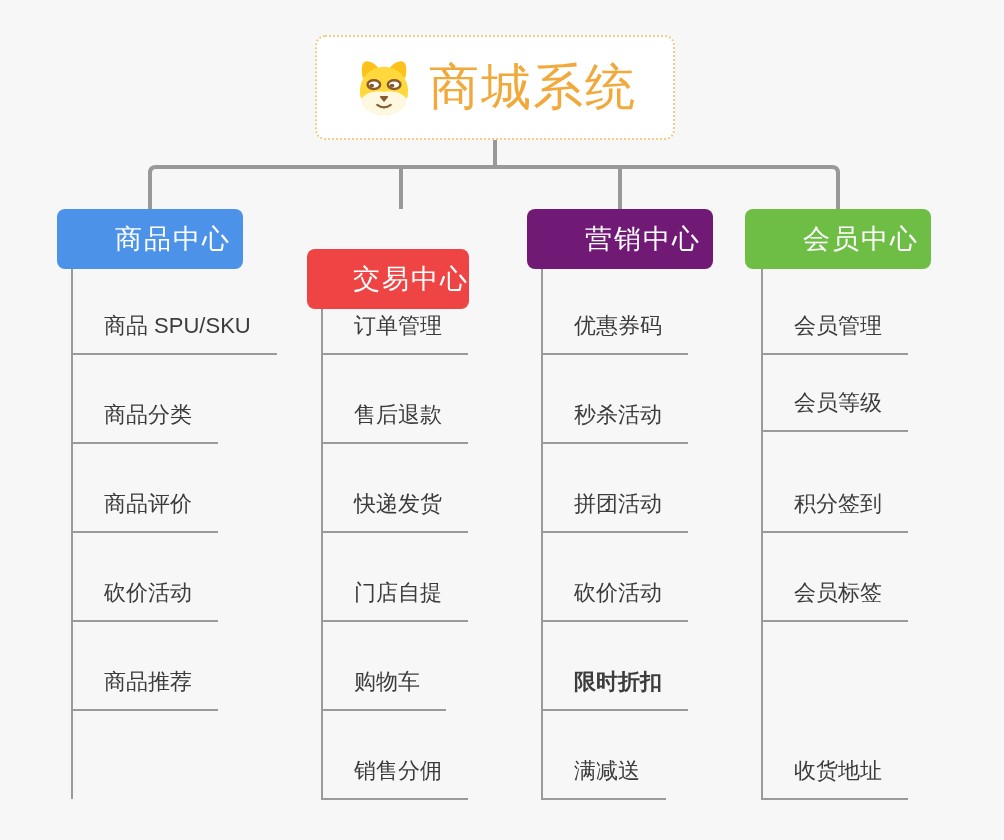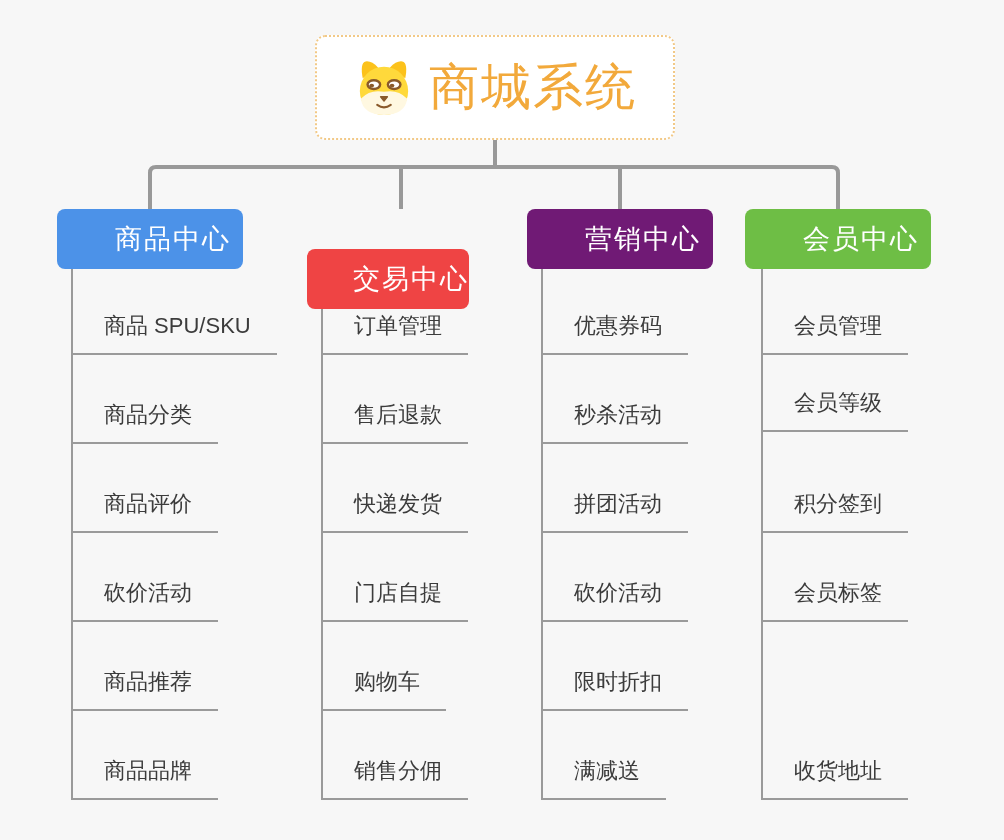--- a/index.html
+++ b/index.html
@@ -109,34 +109,33 @@
   <div class="branch-header" style="left: 57px; width: 186px; background: rgb(76, 146, 232);">商品中心</div>
   <div class="branch-header" style="left: 307px; width: 162px; background: #ef4444; margin-top: 40px;">交易中心</div>
   <div class="branch-header" style="left: 527px; width: 186px; background: #701a75;">营销中心</div>
   <div class="branch-header" style="left: 745px; width: 186px; background: rgb(110, 190, 69);">会员中心</div>
 
   <div class="leaf" style="left:71px; top:315px;">商品 SPU/SKU</div>
   <div class="leaf" style="left:71px; top:404px;">商品分类</div>
   <div class="leaf" style="left:71px; top:493px;">商品评价</div>
   <div class="leaf" style="left:71px; top:582px;">砍价活动</div>
   <div class="leaf" style="left:71px; top:671px;">商品推荐</div>
-  <div class="leaf" style="left:71px; top:760px;">商品品牌</div>
 
   <div class="leaf" style="left:321px; top:315px;">订单管理</div>
   <div class="leaf" style="left:321px; top:404px;">售后退款</div>
   <div class="leaf" style="left:321px; top:493px;">快递发货</div>
   <div class="leaf" style="left:321px; top:582px;">门店自提</div>
   <div class="leaf" style="left:321px; top:671px;">购物车</div>
   <div class="leaf" style="left:321px; top:760px;">销售分佣</div>
 
   <div class="leaf" style="left:541px; top:315px;">优惠券码</div>
   <div class="leaf" style="left:541px; top:404px;">秒杀活动</div>
   <div class="leaf" style="left:541px; top:493px;">拼团活动</div>
   <div class="leaf" style="left:541px; top:582px;">砍价活动</div>
-  <div class="leaf" style="left:541px; top:671px;">限时折扣</div>
+  <div class="leaf" style="left:541px; top:671px;font-weight:bold;">限时折扣</div>
   <div class="leaf" style="left:541px; top:760px;">满减送</div>
 
   <div class="leaf" style="left:761px; top:315px;">会员管理</div>
   <div class="leaf" style="left:761px; top:392px;">会员等级</div>
   <div class="leaf" style="left:761px; top:493px;">积分签到</div>
   <div class="leaf" style="left:761px; top:582px;">会员标签</div>
   <div class="leaf" style="left:761px; top:760px;">收货地址</div>
 
 </div>
 

